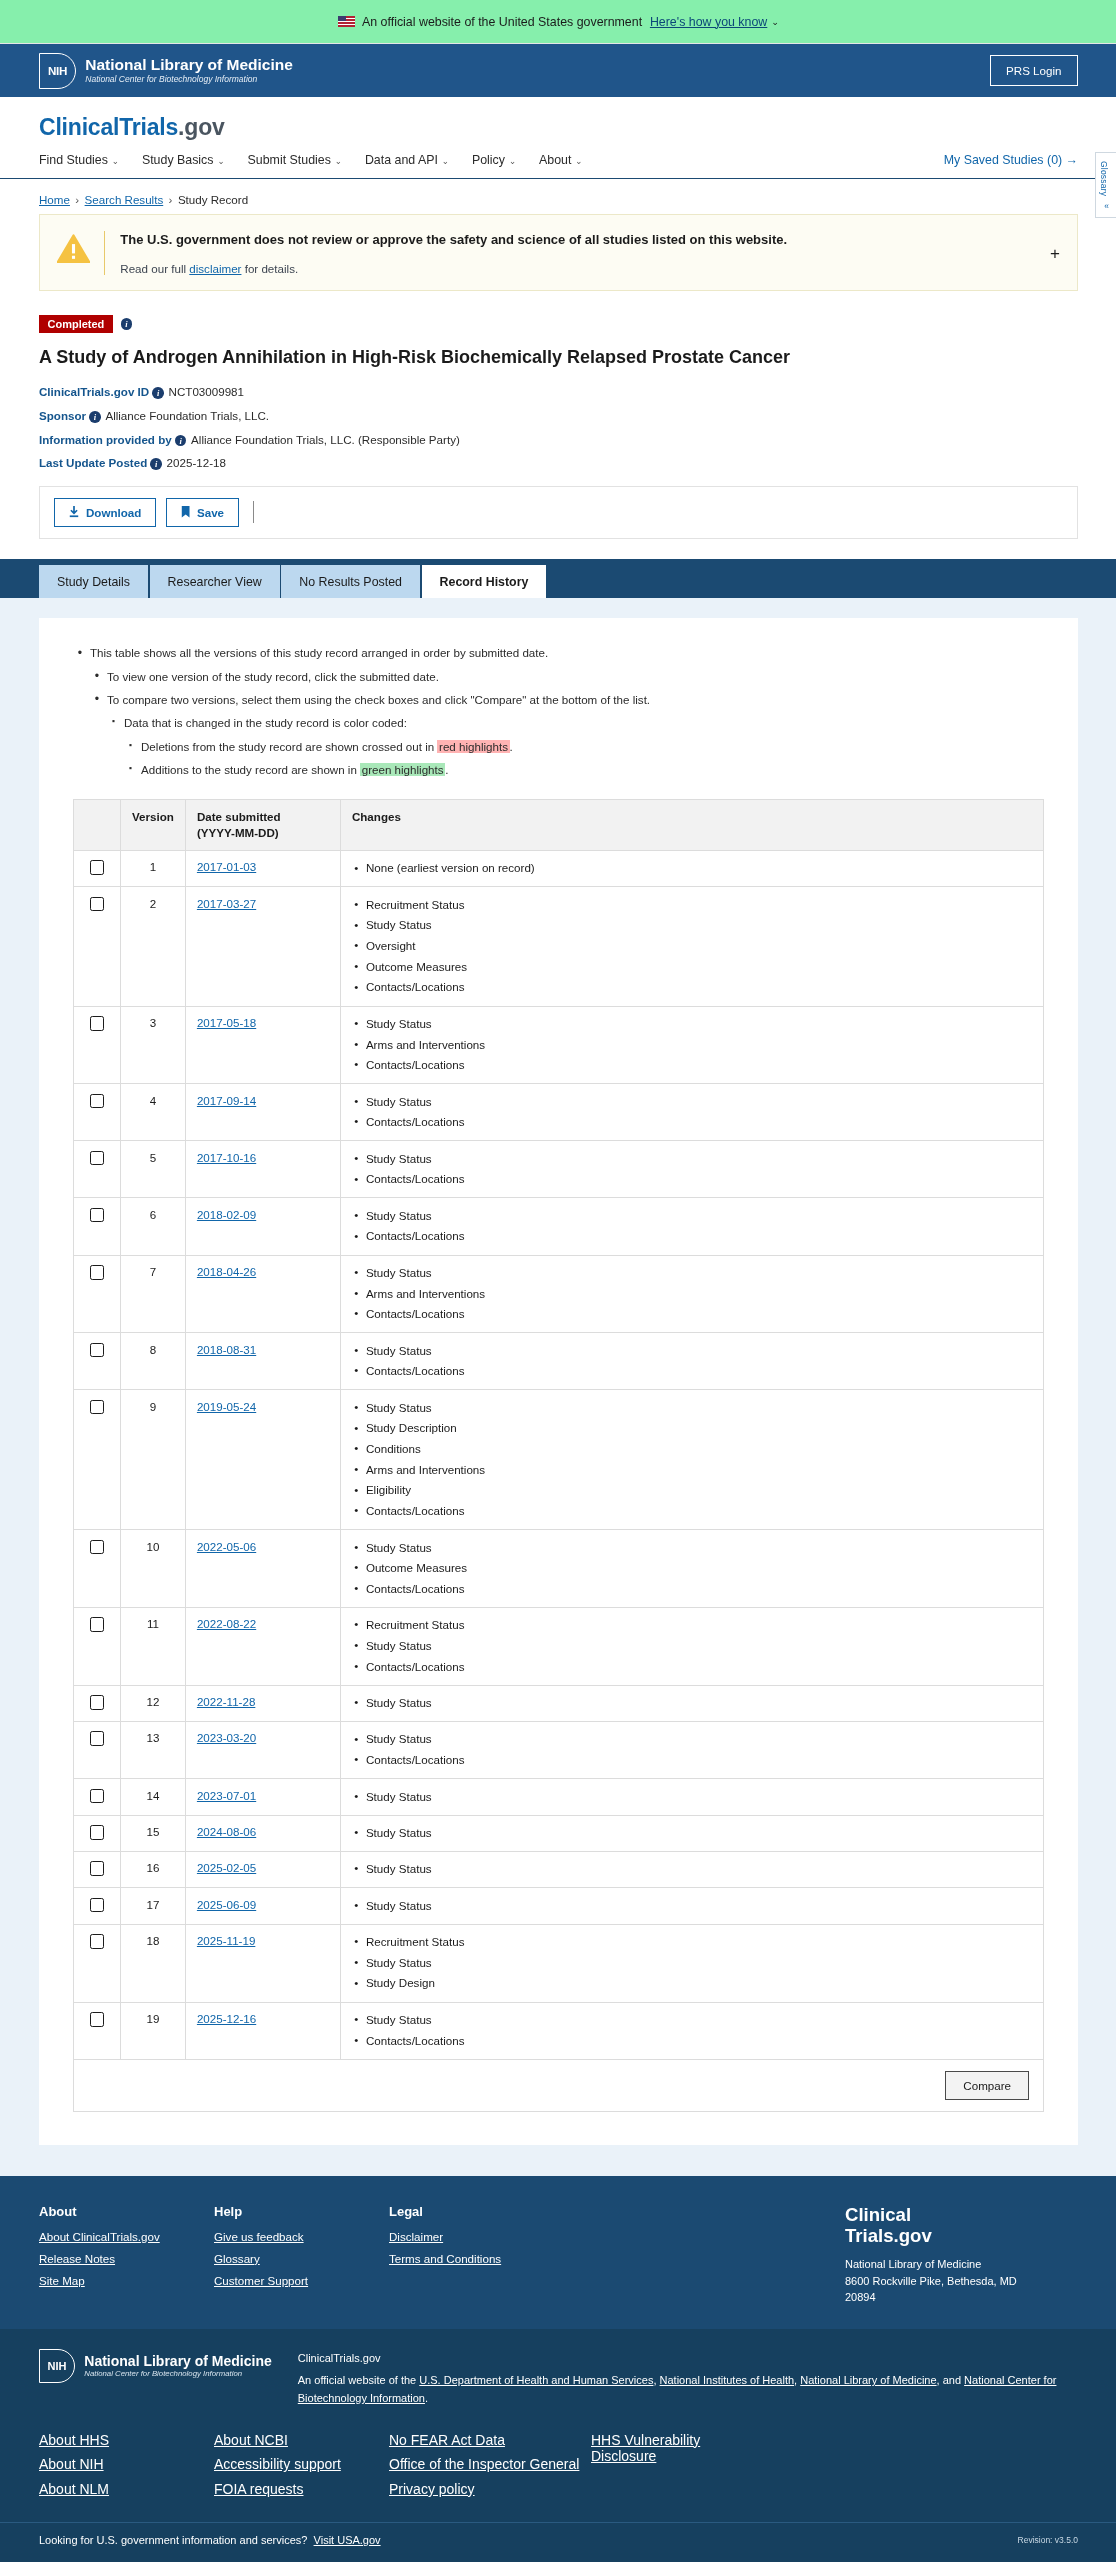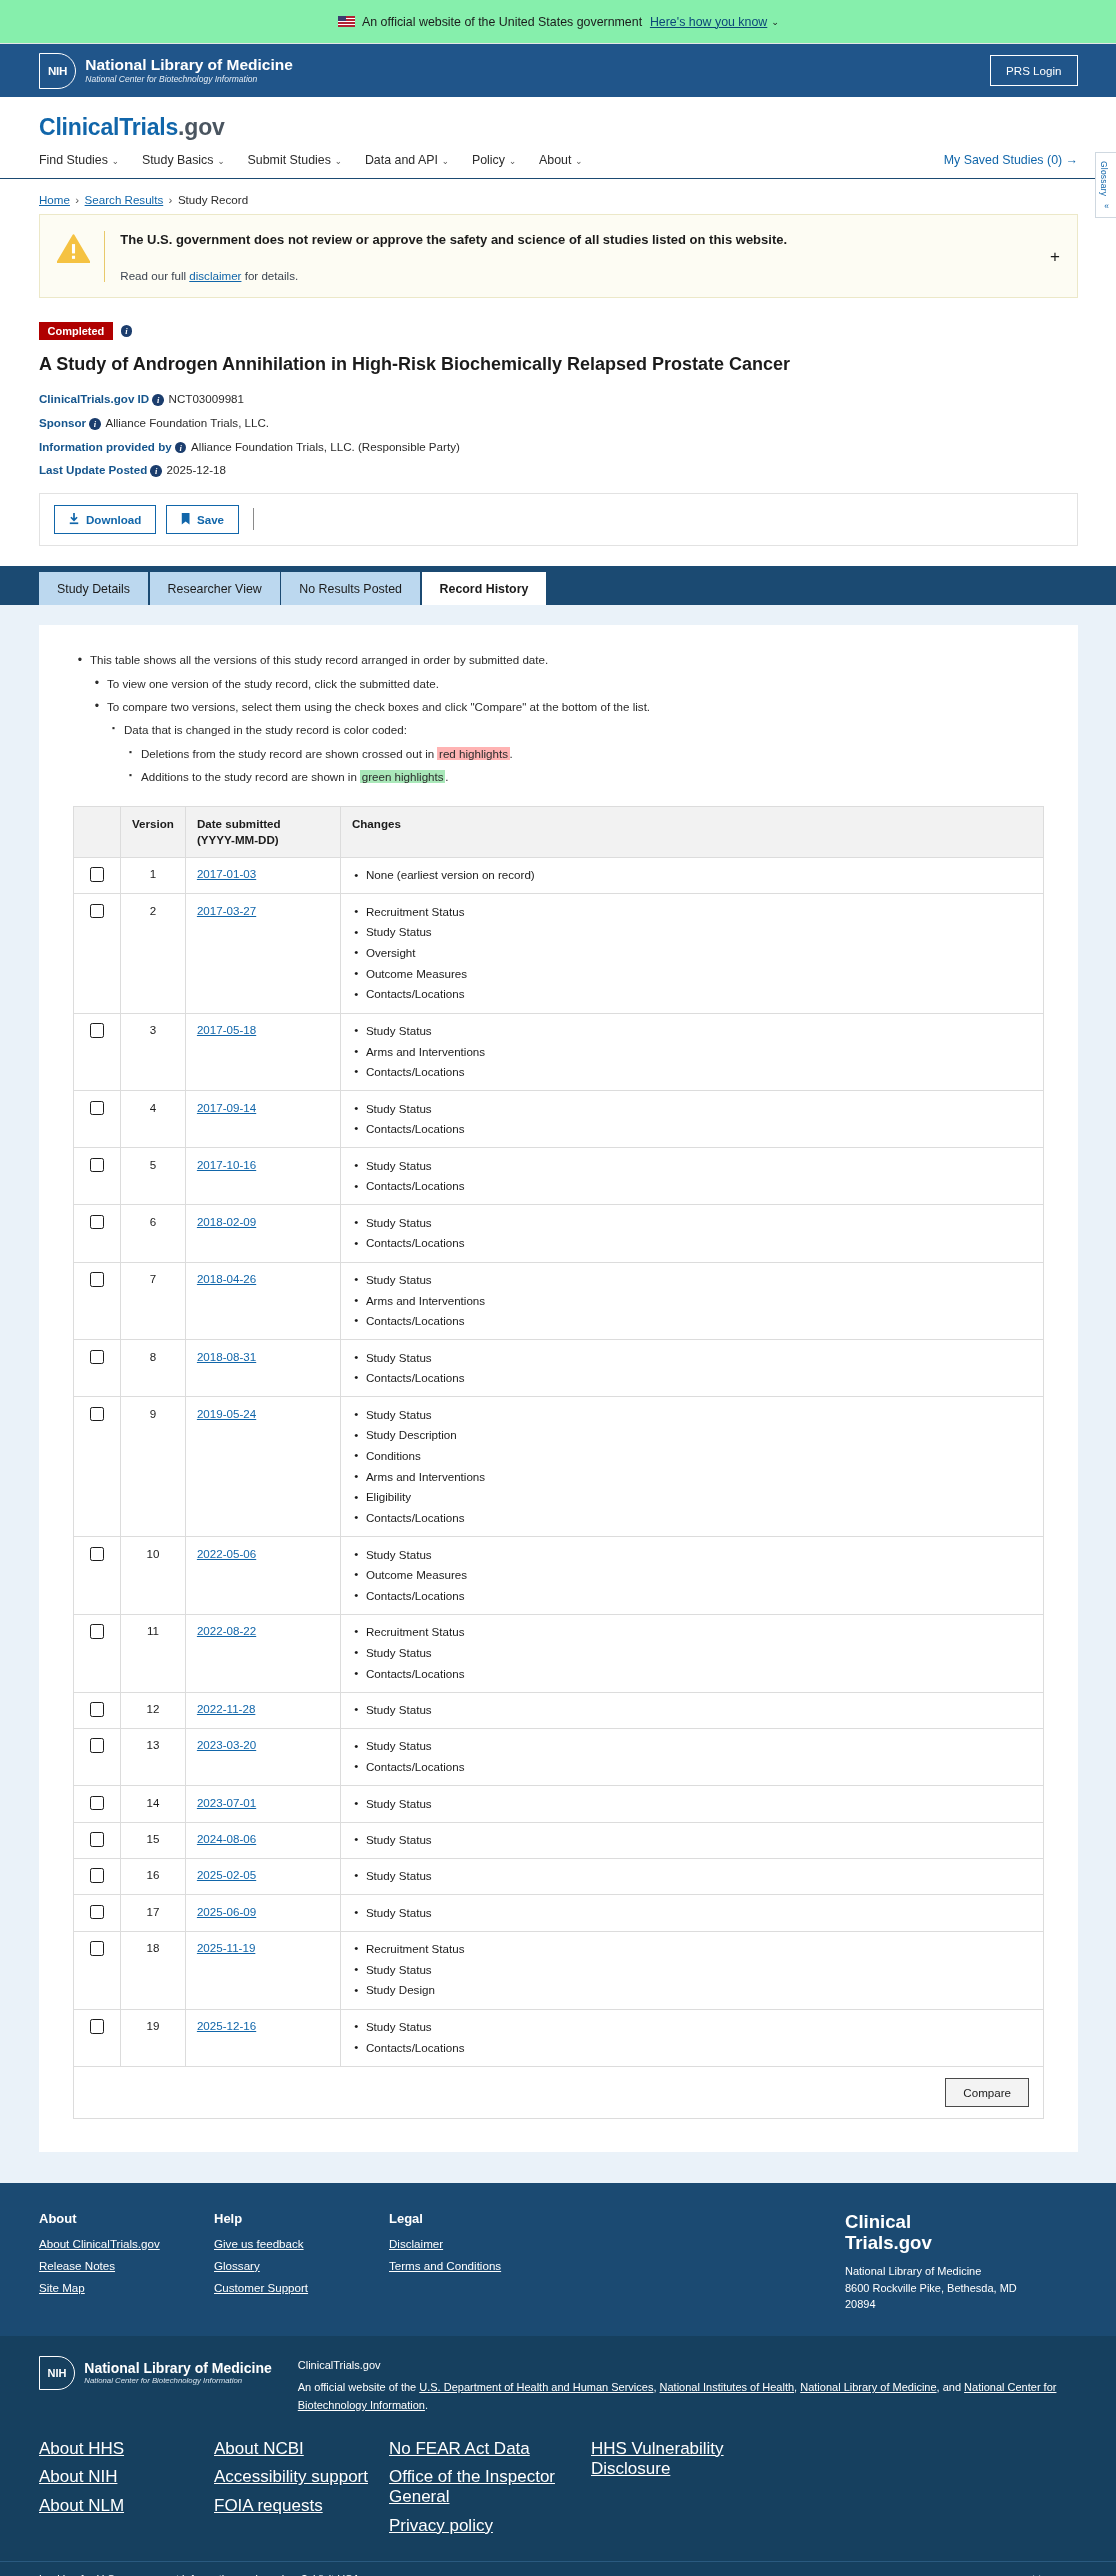--- a/index.html
+++ b/index.html
@@ -116,21 +116,21 @@
     margin-right: 14px;
     flex: 0 0 auto;
     position: relative;
     top: 3.1px;
   }
   .disclaimer .bar {
     width: 0.8px; background: #e8c96a; align-self: stretch; margin-right: 15.5px;
   }
   .disc-body { flex: 1 1 auto; }
   .disc-title { font-size: 13px; font-weight: 700; color: #1b1b1b; line-height: 1.4; }
-  .disc-sub { font-size: 11.6px; color: #3d4551; margin-top: 20px; }
+  .disc-sub { font-size: 11.6px; color: #3d4551; margin-top: 13px; }
   .disc-sub a { color: #1166aa; text-decoration: underline; }
   .disc-plus {
     position: absolute; right: 17px; top: 50%; transform: translateY(-50%);
     font-size: 17px; color: #1b1b1b; cursor: pointer; line-height: 1;
   }
 
   
   .study-head { padding-top: 12.4px; }
   .badge-row { display: flex; align-items: center; gap: 7.8px; margin-bottom: 12.4px; }
   .status-badge {
@@ -324,21 +324,21 @@
   .nlm-right a { color:#ffffff; text-decoration: underline; }
   .nlm-right .line1 { margin-bottom: 3.9px; }
 
   .footer-links {
     background: #16405f; padding: 4.7px 39px 17px 39px;
     display: flex; gap: 0;
   }
   .flcol { width: 175px; }
   .flcol.wide { width: 202px; }
   .flcol a {
-    display:block; color:#ffffff; font-size: 17px;
+    display:block; color:#ffffff; font-size: 14px;
     text-decoration: underline; margin-bottom: 8.5px;
   }
 
   .footer-bottom {
     background: #16405f; padding: 11px 39px 15.5px 39px;
     color: #ffffff; font-size: 11px;
     display:flex; align-items:center; justify-content: space-between;
     border-top: 0.8px solid #2a5a80;
   }
   .footer-bottom a { color:#ffffff; text-decoration: underline; }

